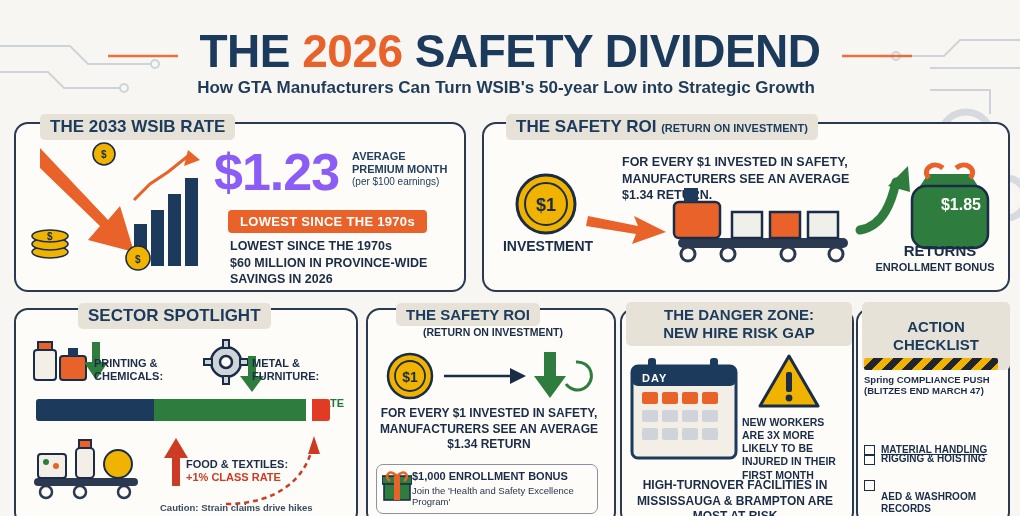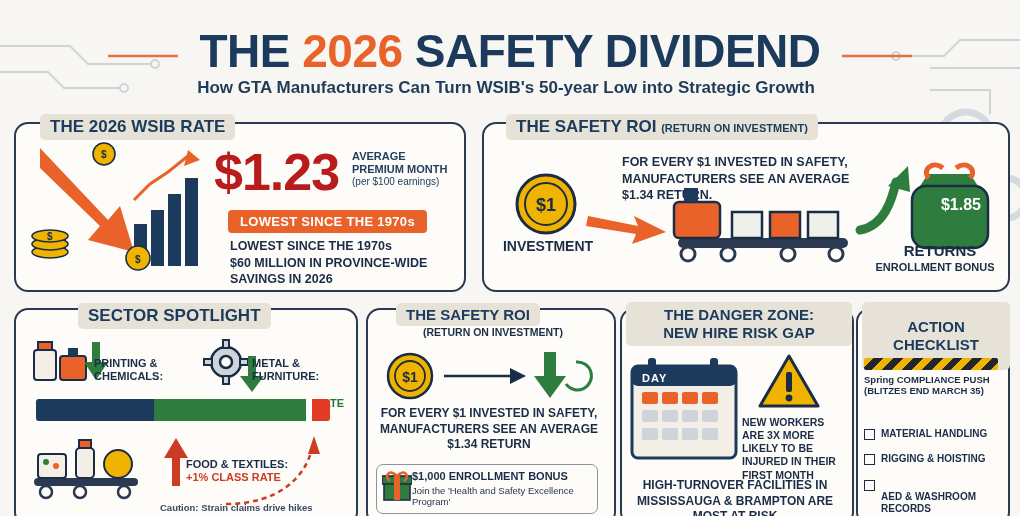--- a/index.html
+++ b/index.html
@@ -30,21 +30,21 @@
   
   .panel{position:absolute;border:2px solid #2b3a50;border-radius:14px;background:#fdfcf9;}
   .panel-title{
     position:absolute;background:#e6e2d8;border-radius:5px;
     font-weight:bold;color:#1b3a5c;padding:3px 10px;white-space:nowrap;
   }
 
   
   #wsib-panel{left:14px;top:102px;width:448px;height:166px;}
   #wsib-title{left:40px;top:94px;font-size:17px;}
-  .rate-value{position:absolute;left:214px;top:122px;font-size:52px;font-weight:bold;color:#b91c1c;letter-spacing:-1px;text-align:right;}
+  .rate-value{position:absolute;left:214px;top:122px;font-size:52px;font-weight:bold;color:#8b5cf6;letter-spacing:-1px;text-align:right;}
   .rate-caption{position:absolute;left:352px;top:130px;width:110px;font-size:11px;font-weight:bold;color:#24405e;line-height:1.15;}
   .rate-caption .small{font-weight:normal;font-size:10px;text-align:center;}
   .rate-badge{
     position:absolute;left:228px;top:190px;background:#e8622a;color:#fff;
     font-size:13px;font-weight:bold;padding:4px 12px;border-radius:4px;letter-spacing:0.3px;
   }
   .rate-lines{position:absolute;left:230px;top:218px;width:230px;font-size:12.5px;font-weight:bold;color:#1b2c47;line-height:1.32;}
 
   
   #roi-panel{left:482px;top:102px;width:524px;height:166px;}
@@ -120,21 +120,21 @@
       <path d="M842 36 h70"></path>
     </g>
   </svg>
 
   <div class="title">
     <span>THE </span><span class="accent">2026</span><span> SAFETY DIVIDEND</span>
   </div>
   <div class="subtitle">How GTA Manufacturers Can Turn WSIB's 50-year Low into Strategic Growth</div>
 
   <div class="panel" id="wsib-panel"></div>
-  <div class="panel-title" id="wsib-title">THE 2026 WSIB RATE</div>
+  <div class="panel-title" id="wsib-title">THE 2033 WSIB RATE</div>
 
   <svg style="position:absolute;left:22px;top:112px;width:200px;height:150px;">
 
     <rect x="112" y="92" width="13" height="42" fill="#1b3a5c"></rect>
     <rect x="129" y="78" width="13" height="56" fill="#1b3a5c"></rect>
     <rect x="146" y="62" width="13" height="72" fill="#1b3a5c"></rect>
     <rect x="163" y="46" width="13" height="88" fill="#1b3a5c"></rect>
     <polyline points="112,68 128,52 146,40 166,24" fill="none" stroke="#e8622a" stroke-width="3"></polyline>
     <polygon points="166,18 178,28 162,34" fill="#e8622a"></polygon>
 
@@ -331,23 +331,23 @@
   </svg>
 
   <div class="danger-text">NEW WORKERS ARE 3X MORE LIKELY TO BE INJURED IN THEIR FIRST MONTH</div>
   <div class="danger-bottom">HIGH-TURNOVER FACILITIES IN MISSISSAUGA &amp; BRAMPTON ARE MOST AT RISK</div>
 
   <div class="panel" id="action-panel"></div>
   <div class="panel-title" id="action-title" style="white-space:pre-line;">ACTION
 CHECKLIST</div>
   <div class="hazard"></div>
   <div class="push-title" style="white-space:pre-line;">Spring COMPLIANCE PUSH
-(BLITZES END MARCH 35)</div>
-
-  <div class="check-row" style="top:408px;">
+(BLITZES END MARCH 47)</div>
+
+  <div class="check-row" style="top:424px;text-decoration:underline;">
     <span class="check-box"></span>
     <span>MATERIAL HANDLING</span>
   </div>
   <div class="check-row" style="top:433px;">
     <span class="check-box"></span>
     <span>RIGGING &amp; HOISTING</span>
   </div>
   <div class="check-row" style="top:459px;">
     <span class="check-box"></span>
     <span style="white-space:pre-line;">

